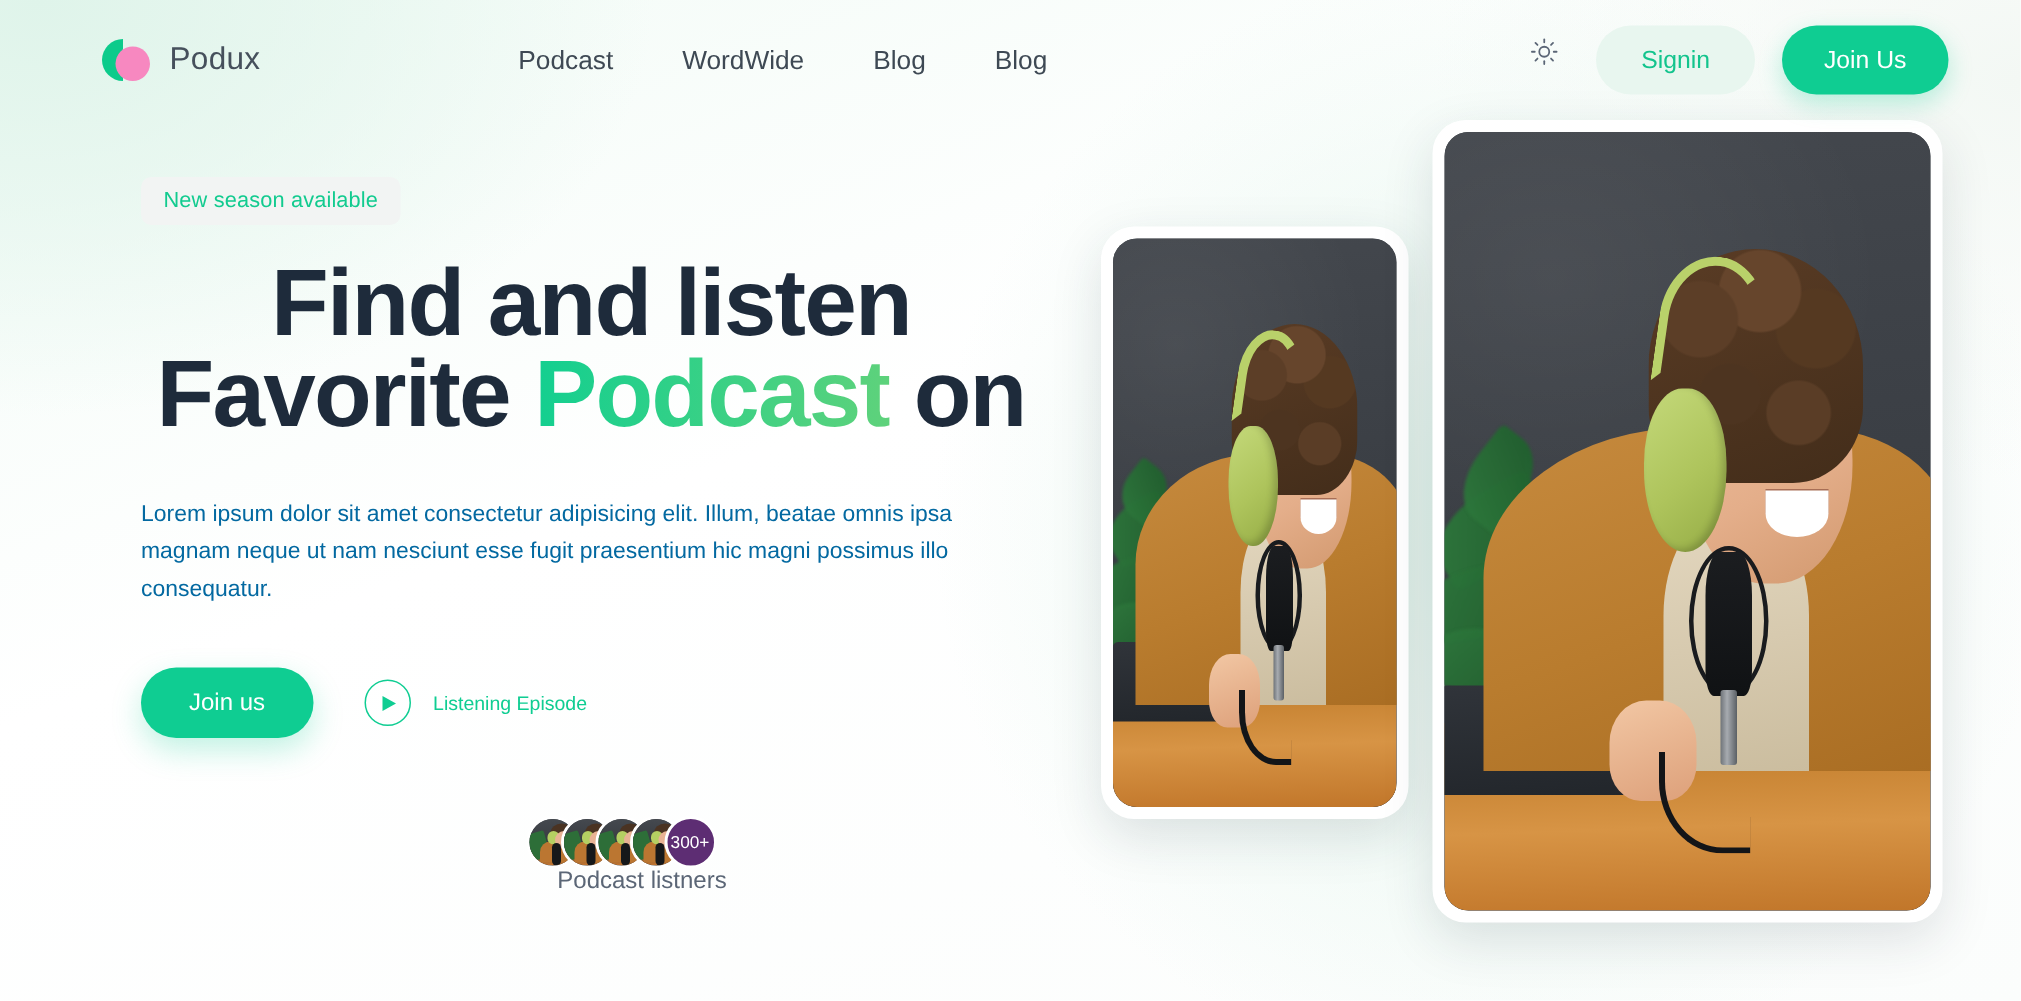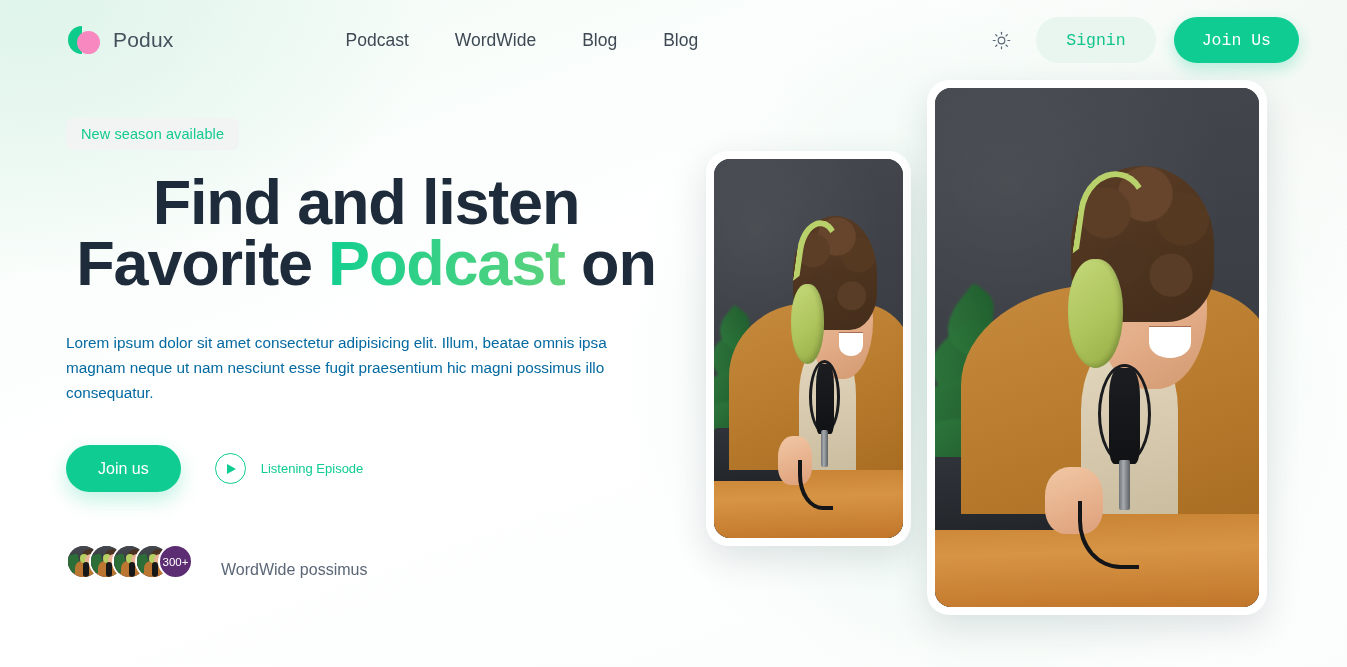--- a/index.html
+++ b/index.html
@@ -76,23 +76,21 @@
   .nav-link {
     font-size: 17.5px;
     color: #3e4954;
     cursor: pointer;
     white-space: nowrap;
   }
 
   .header-actions {
     margin-left: auto;
     display: flex;
-    align-items: center;
     gap: 18px;
-    font-family: Liberation Mono, monospace;
   }
   .theme-toggle {
     width: 34px;
     height: 34px;
     display: flex;
     align-items: center;
     justify-content: center;
     cursor: pointer;
     background: none;
     border: none;
@@ -119,20 +117,21 @@
     height: 46px;
     border-radius: 23px;
     box-shadow: 0 6px 16px rgba(15,205,146,0.28);
   }
 
   
   .hero {
     display: flex;
     padding: 0 32px 0 66px;
     position: relative;
+    margin-left: 28px;
   }
 
   .hero-left {
     width: 640px;
     flex: none;
     padding-top: 38px;
   }
 
   .badge {
     display: inline-block;
@@ -207,21 +206,22 @@
     margin-left: 3px;
   }
   .listen-label {
     font-size: 13px;
     color: #0fcd92;
   }
 
   .social-proof {
     margin-top: 52px;
     display: flex;
-    align-items: flex-end;
+    align-items: center;
+    flex-direction: column;
   }
   .avatar-stack {
     display: flex;
     align-items: center;
   }
   .avatar {
     width: 35px;
     height: 35px;
     border-radius: 50%;
     border: 2px solid #ffffff;
@@ -594,21 +594,21 @@
             <span class="ph-bg"></span>
             <span class="ph-plant"></span>
             <span class="ph-body"></span>
             <span class="ph-hair"></span>
             <span class="ph-hp"></span>
             <span class="ph-head"></span>
             <span class="ph-mic"></span>
           </span>
         <span class="avatar-count">300+</span>
       </div>
-      <span class="listeners-label">WordWide possimus</span>
+      <span class="listeners-label">Podcast listners</span>
     </div>
   </div>
 
   <div class="hero-right">
 
     <div class="photo-card small">
       <div class="photo-inner">
         <span class="ph-wall"></span>
         <span class="ph-leaves">
           <span class="ph-leaf" style="left:4%;  top:18%; width:72%; height:26%; transform:rotate(-30deg);"></span>

